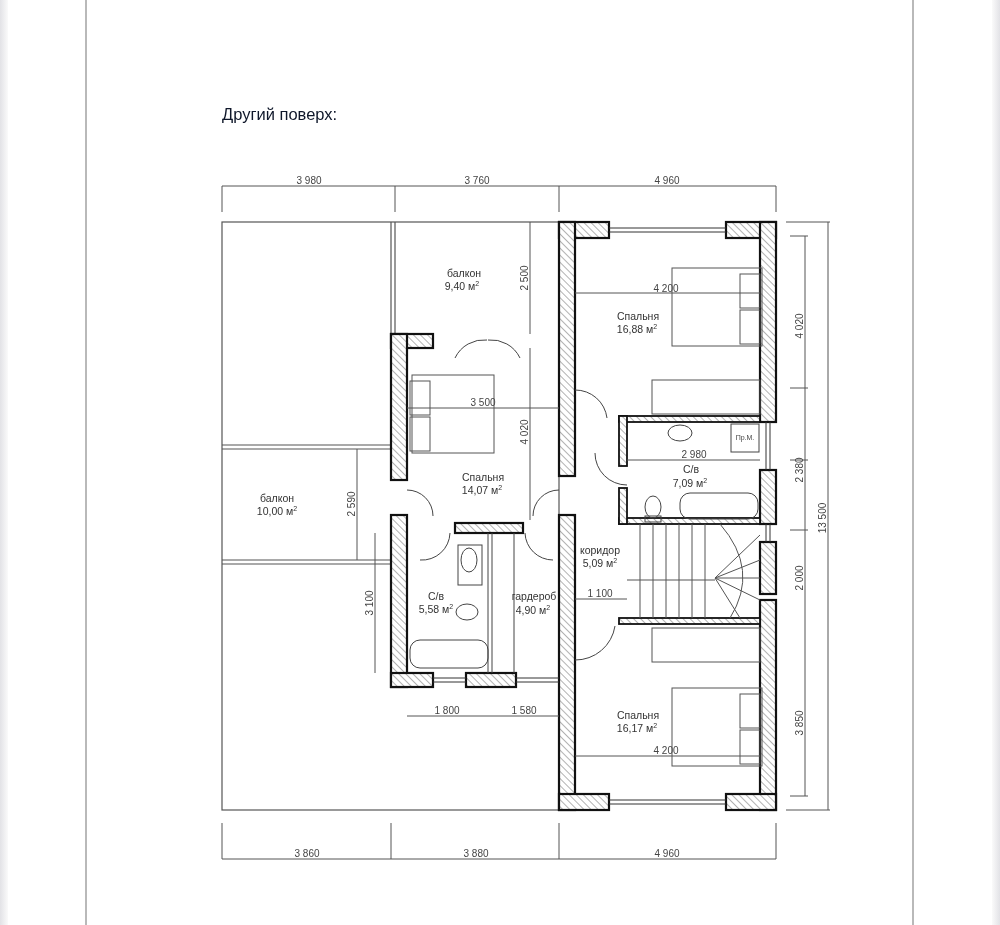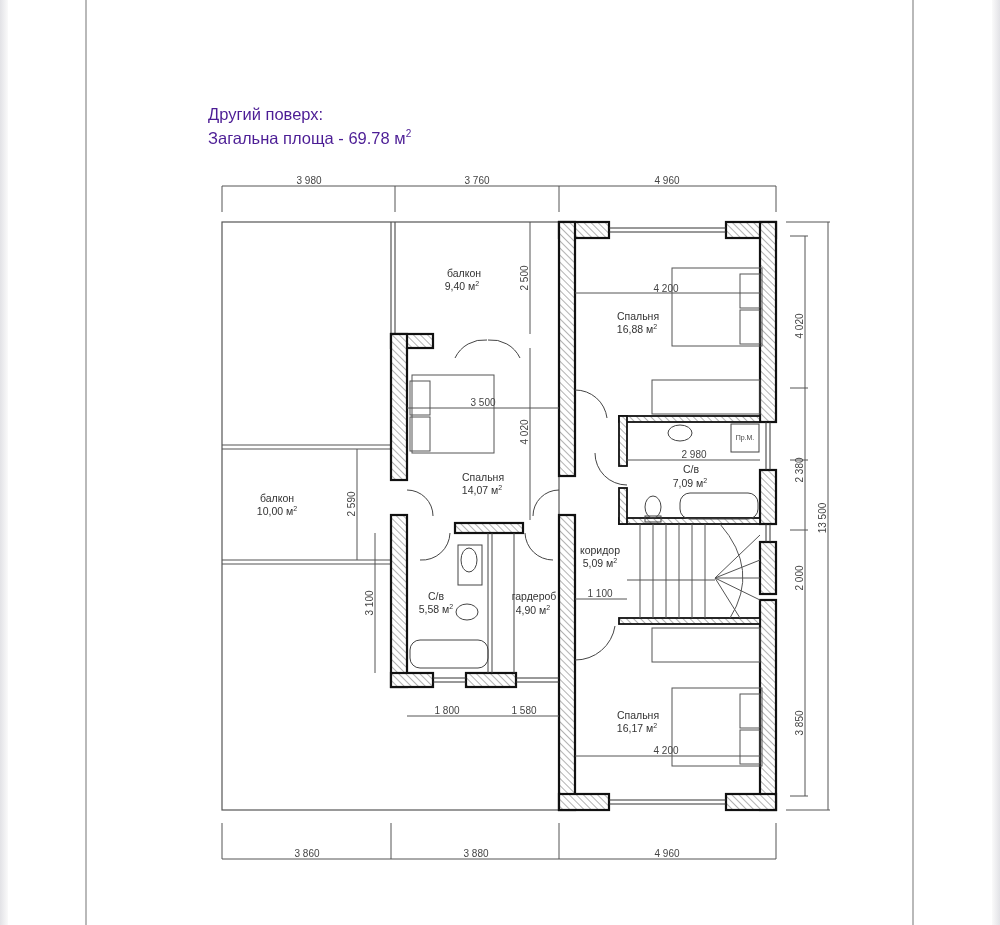--- a/index.html
+++ b/index.html
@@ -1,37 +1,36 @@
 <!DOCTYPE html>
 <html><head>
 <meta charset="utf-8">
 <style>
   html,body{margin:0;padding:0;background:#fff;}
   body{width:1000px;height:925px;position:relative;overflow:hidden;font-family:"Liberation Sans",sans-serif;}
   .page-edge{position:absolute;top:0;bottom:0;width:2px;background:#b9b9b9;}
   .outer-shade-left{position:absolute;left:0;top:0;bottom:0;width:8px;background:linear-gradient(to right,#e2e2e6,#fafafa);}
   .outer-shade-right{position:absolute;right:0;top:0;bottom:0;width:8px;background:linear-gradient(to left,#e2e2e6,#fafafa);}
-  .title{position:absolute;left:208px;top:105px;font-size:16.5px;line-height:19px;color:#4c1d95;}
+  .title{position:absolute;left:222px;top:105px;font-size:16.5px;line-height:19px;color:#0f172a;}
   .title sup{font-size:10px;}
   svg{position:absolute;left:0;top:0;}
   .lbl{font-family:"Liberation Sans",sans-serif;font-size:10.5px;fill:#333;}
   .dim{font-family:"Liberation Sans",sans-serif;font-size:10px;fill:#444;}
   .sm{font-family:"Liberation Sans",sans-serif;font-size:7px;fill:#444;}
 </style>
 </head>
 <body>
 
 <div class="outer-shade-left"></div>
 <div class="outer-shade-right"></div>
 <div class="page-edge" style="left:85px"></div>
 <div class="page-edge" style="left:912px"></div>
 
 <div class="title">
   <div>Другий поверх:</div>
-  <div><span>Загальна площа - 69.78 м</span><sup>2</sup></div>
 </div>
 
 <svg width="1000" height="925" viewBox="0 0 1000 925">
   <defs>
     <pattern id="hatch" patternUnits="userSpaceOnUse" width="5" height="5" patternTransform="rotate(-45)">
       <rect width="5" height="5" fill="#fff"></rect>
       <line x1="0" y1="0" x2="0" y2="5" stroke="#666" stroke-width="1"></line>
     </pattern>
   </defs>
 

